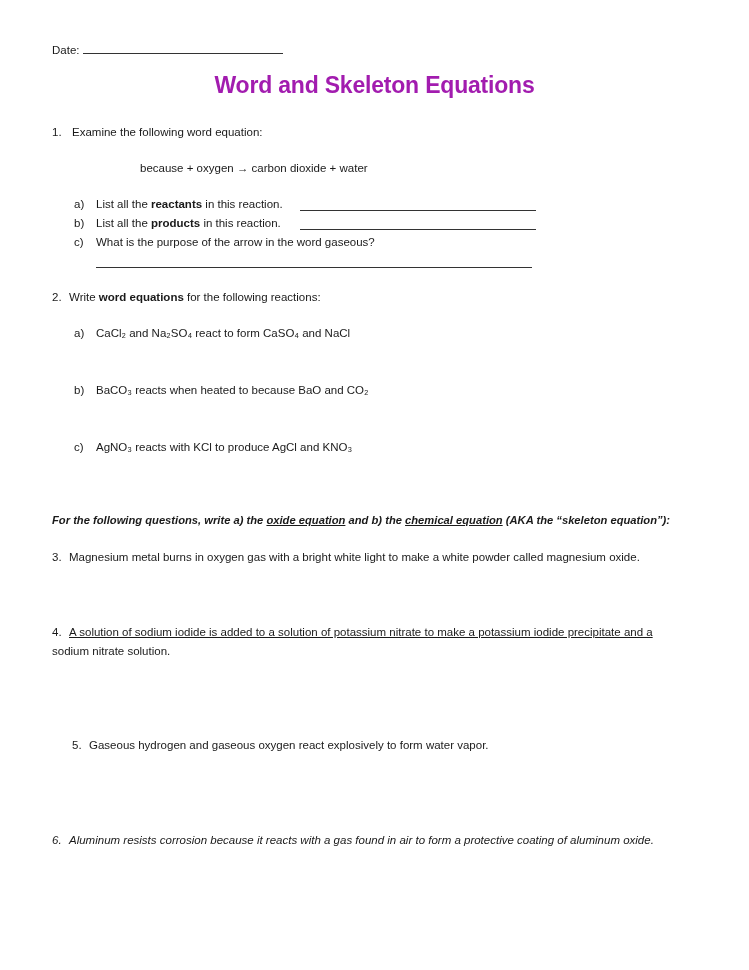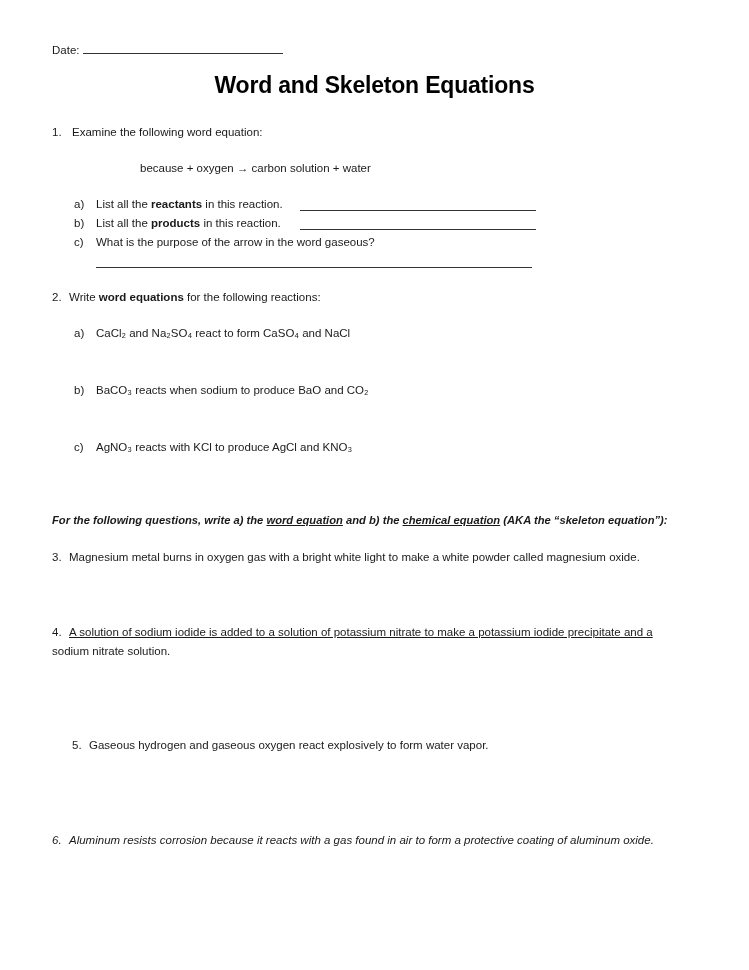--- a/index.html
+++ b/index.html
@@ -3,21 +3,21 @@
 <meta charset="utf-8">
 <style>
   html, body { margin: 0; padding: 0; background: #ffffff; }
   body {
     width: 749px; height: 970px; position: relative; overflow: hidden;
     font-family: "Liberation Sans", "DejaVu Sans", sans-serif;
     color: #1a1a1a; font-size: 11.5px;
   }
   .abs { position: absolute; white-space: nowrap; }
   .blank { display: inline-block; border-bottom: 1px solid #333; vertical-align: baseline; }
-  .title { left: 0; width: 749px; text-align: center; top: 72px; font-size: 23px; font-weight: bold; color: #000000; letter-spacing: -0.2px; }
+  .title { left: 0; width: 749px; text-align: center; top: 72px; font-size: 23px; font-weight: bold; color: #a21caf; letter-spacing: -0.2px; }
   .num { display: inline-block; }
   b { font-weight: bold; text-align: right; }
   u { text-decoration: underline; }
   .ital { font-style: italic; font-weight: bold; }
   .arrow { font-weight: bold; }
 </style>
 </head>
 <body>
 
 <div class="abs" style="left:52px; top:44px;">
@@ -27,21 +27,21 @@
 
 <div class="abs title">Word and Skeleton Equations</div>
 
 <div class="abs" style="left:52px; top:126px;">
   <span class="num" style="width:20px;">1.</span><span>Examine the following word equation:</span>
 </div>
 
 <div class="abs" style="left:140px; top:162px;">
   <span>because + oxygen</span>
   <span class="arrow">→</span>
-  <span>carbon solution + water</span>
+  <span>carbon dioxide + water</span>
 </div>
 
 <div class="abs" style="left:74px; top:198px;">
   <span class="num" style="width:22px;">a)</span><span>List all the </span><b>reactants</b><span> in this reaction.</span>
 </div>
 <div class="abs" style="left:300px; top:198px;">
   <span class="blank" style="width:236px; height:12px;"></span>
 </div>
 
 <div class="abs" style="left:74px; top:217px;">
@@ -59,28 +59,28 @@
 </div>
 
 <div class="abs" style="left:52px; top:291px;">
   <span class="num" style="width:17px;">2.</span><span>Write </span><b>word equations</b><span> for the following reactions:</span>
 </div>
 
 <div class="abs" style="left:74px; top:327px;">
   <span class="num" style="width:22px;">a)</span><span>CaCl₂ and Na₂SO₄ react to form CaSO₄ and NaCl</span>
 </div>
 <div class="abs" style="left:74px; top:384px;">
-  <span class="num" style="width:22px;">b)</span><span>BaCO₃ reacts when sodium to produce BaO and CO₂</span>
+  <span class="num" style="width:22px;">b)</span><span>BaCO₃ reacts when heated to because BaO and CO₂</span>
 </div>
 <div class="abs" style="left:74px; top:441px;">
   <span class="num" style="width:22px;">c)</span><span>AgNO₃ reacts with KCl to produce AgCl and KNO₃</span>
 </div>
 
 <div class="abs ital" style="left:52px; top:514px; font-size:11.2px;">
-  <span>For the following questions, write a) the </span><u>word equation</u><span> and b) the </span><u>chemical equation</u><span> (AKA the “skeleton equation”):</span>
+  <span>For the following questions, write a) the </span><u>oxide equation</u><span> and b) the </span><u>chemical equation</u><span> (AKA the “skeleton equation”):</span>
 </div>
 
 <div class="abs" style="left:52px; top:551px;">
   <span class="num" style="width:17px;">3.</span><span>Magnesium metal burns in oxygen gas with a bright white light to make a white powder called magnesium oxide.</span>
 </div>
 
 <div class="abs" style="left:52px; top:626px;text-decoration:underline;">
   <span class="num" style="width:17px;">4.</span><span>A solution of sodium iodide is added to a solution of potassium nitrate to make a potassium iodide precipitate and a</span>
 </div>
 <div class="abs" style="left:52px; top:645px;">sodium nitrate solution.</div>

